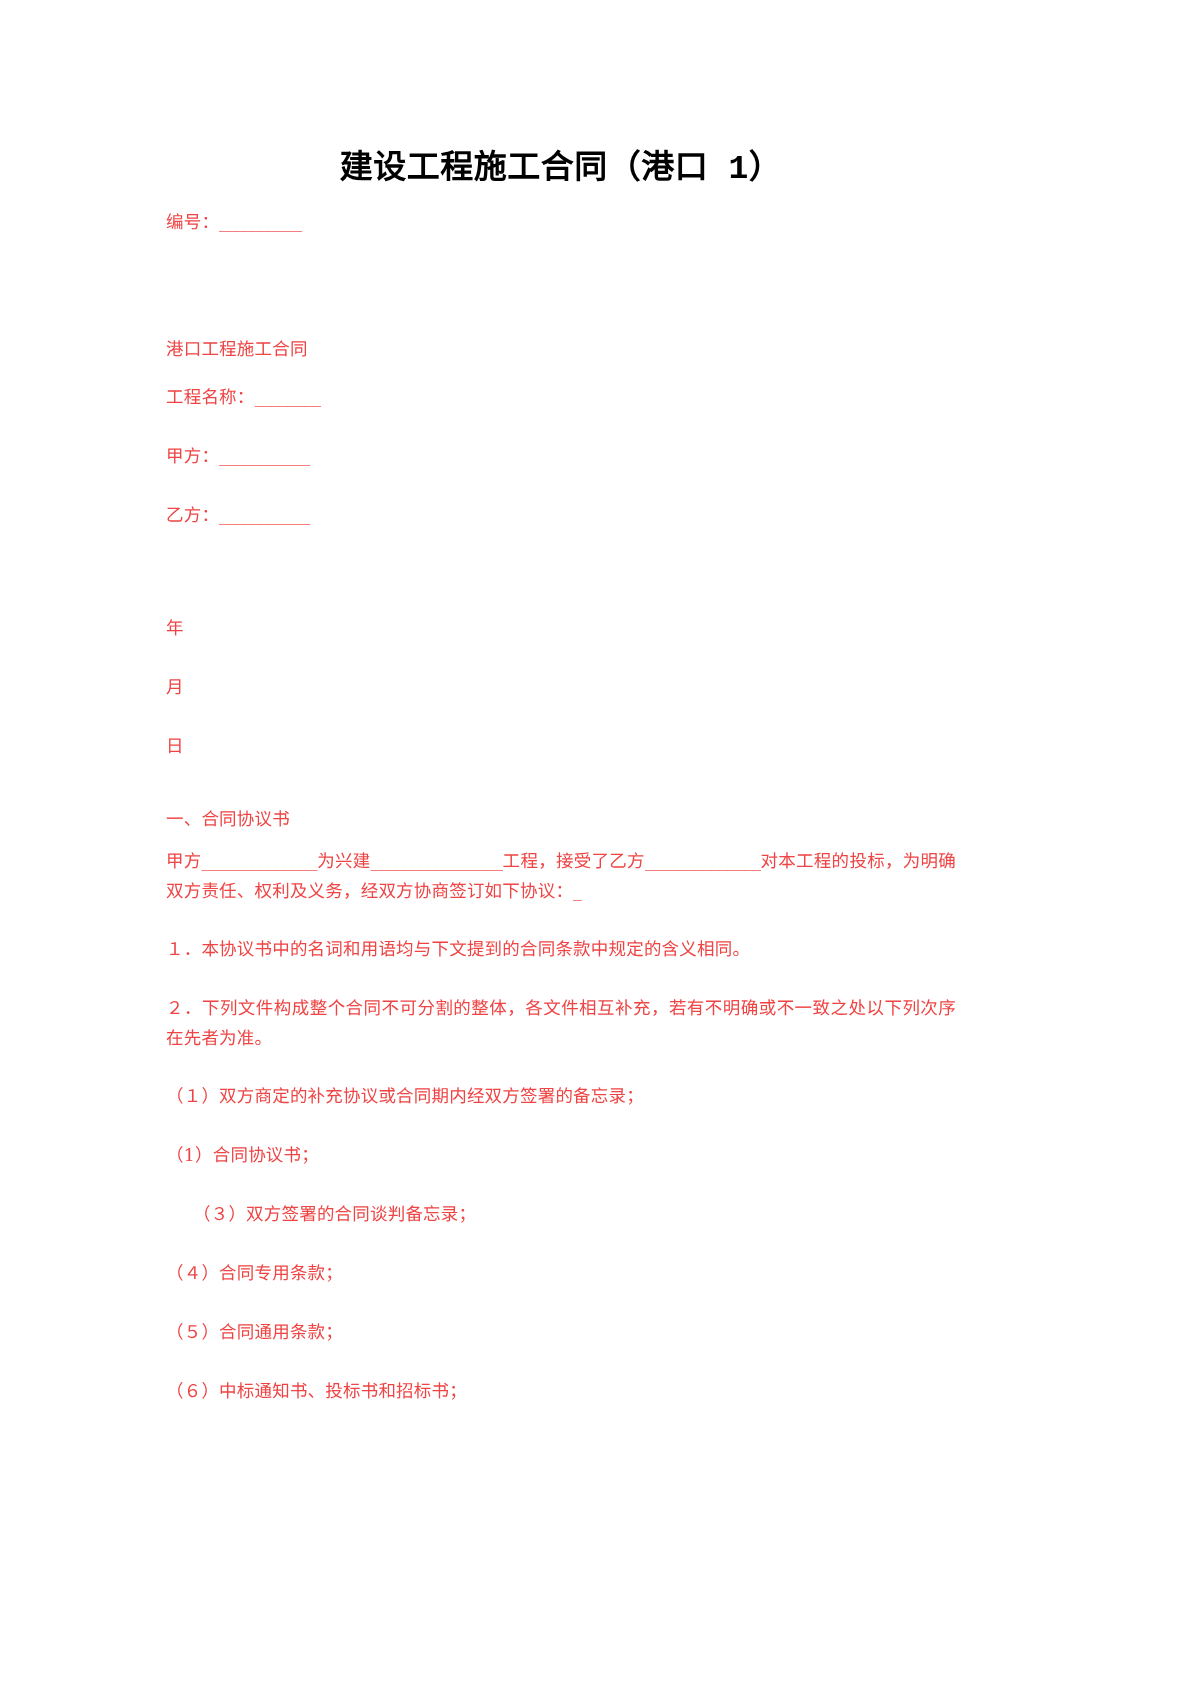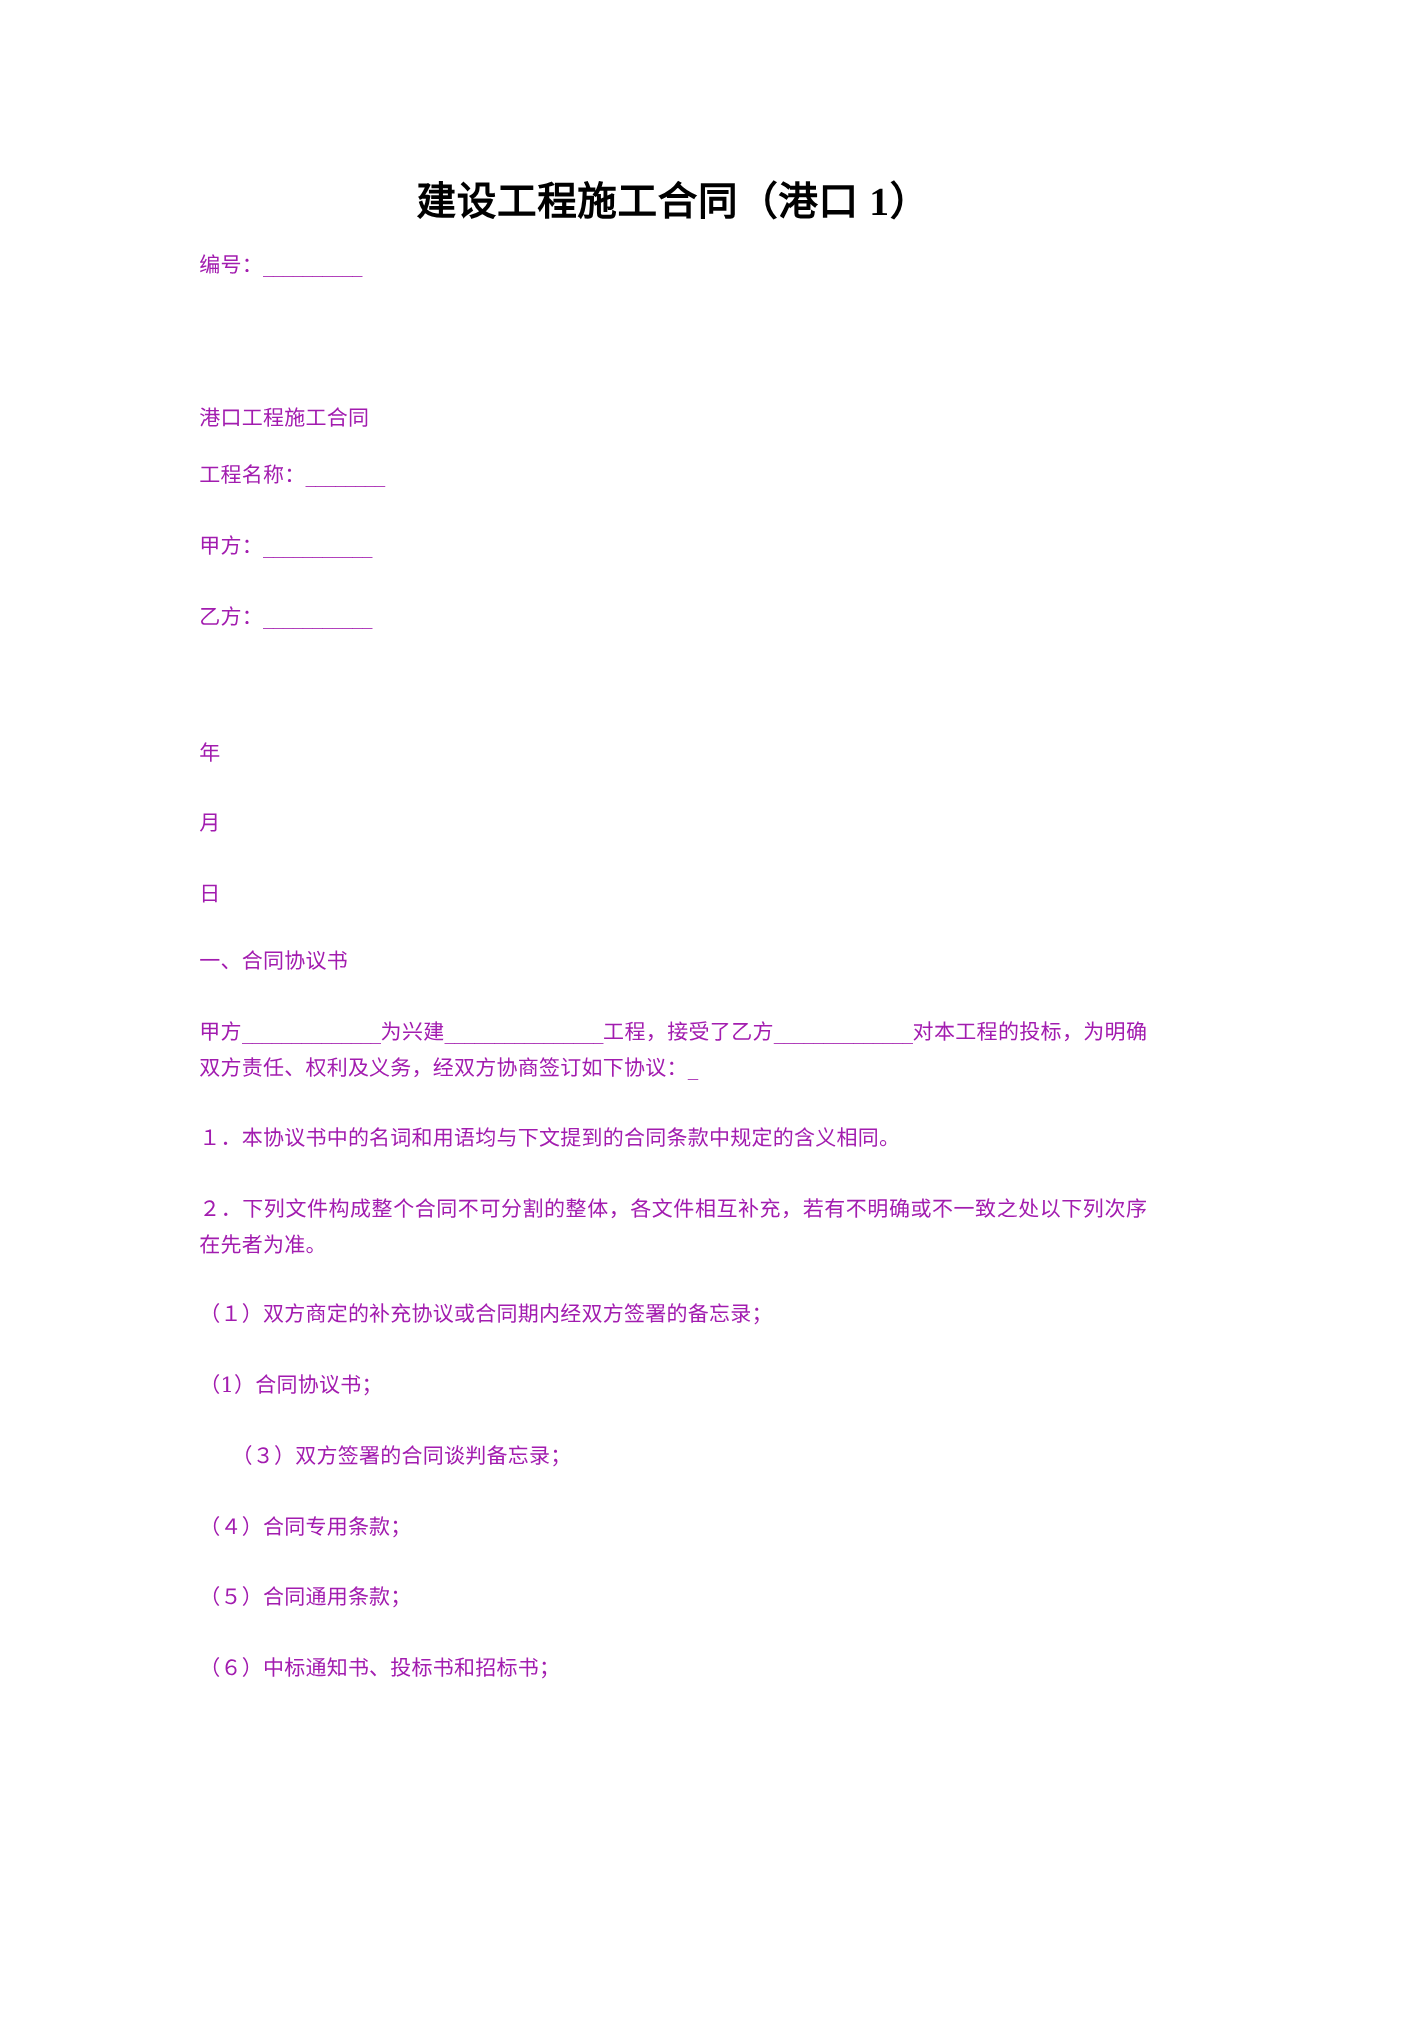--- a/index.html
+++ b/index.html
@@ -20,42 +20,42 @@
     color: #000000;
   }
   .content {
     position: absolute;
     left: 166px;
     top: 0;
     width: 790px;
   }
 
   .doc-title {
-    font-family: Liberation Serif, serif;
+    font-family: Liberation Mono, monospace;
     font-weight: bold;
     font-size: 33px;
     line-height: 1.25;
     text-align: center;
     margin: 0;
     padding: 0;
     position: absolute;
     top: 149px;
     left: 0;
     width: 790px;
     letter-spacing: 0.5px;
     white-space: nowrap;
   }
 
   .para {
     position: absolute;
     left: 0;
     font-size: 17.5px;
     line-height: 30px;
     margin: 0;
-    color: #a21caf;
+    color: #ef4444;
     letter-spacing: 0.2px;
   }
   .para.wide {
     width: 790px;
     text-align: justify;
     text-justify: inter-ideograph;
   }
   .blank {
     letter-spacing: -0.5px;
   }
@@ -86,21 +86,21 @@
     <p class="para" style="top:500px;">
       <span>乙方：</span><span class="blank">___________</span>
     </p>
 
     <p class="para" style="top:613px;">年</p>
 
     <p class="para" style="top:672px;">月</p>
 
     <p class="para" style="top:731px;">日</p>
 
-    <p class="para wide" style="top:787px;">一、合同协议书</p>
+    <p class="para wide" style="top:804px;">一、合同协议书</p>
 
     <p class="para wide" style="top:846px;">
       <span>甲方</span><span class="blank">______________</span><span>为兴建</span><span class="blank">________________</span><span>工程，接受了乙方</span><span class="blank">______________</span><span>对本工程的投标，为明确双方责任、权利及义务，经双方协商签订如下协议：</span><span class="blank u-short">_</span>
     </p>
 
     <p class="para wide" style="top:934px;">１．本协议书中的名词和用语均与下文提到的合同条款中规定的含义相同。</p>
 
     <p class="para wide" style="top:993px;">２．下列文件构成整个合同不可分割的整体，各文件相互补充，若有不明确或不一致之处以下列次序在先者为准。</p>
 
     <p class="para wide" style="top:1081px;">（１）双方商定的补充协议或合同期内经双方签署的备忘录；</p>

